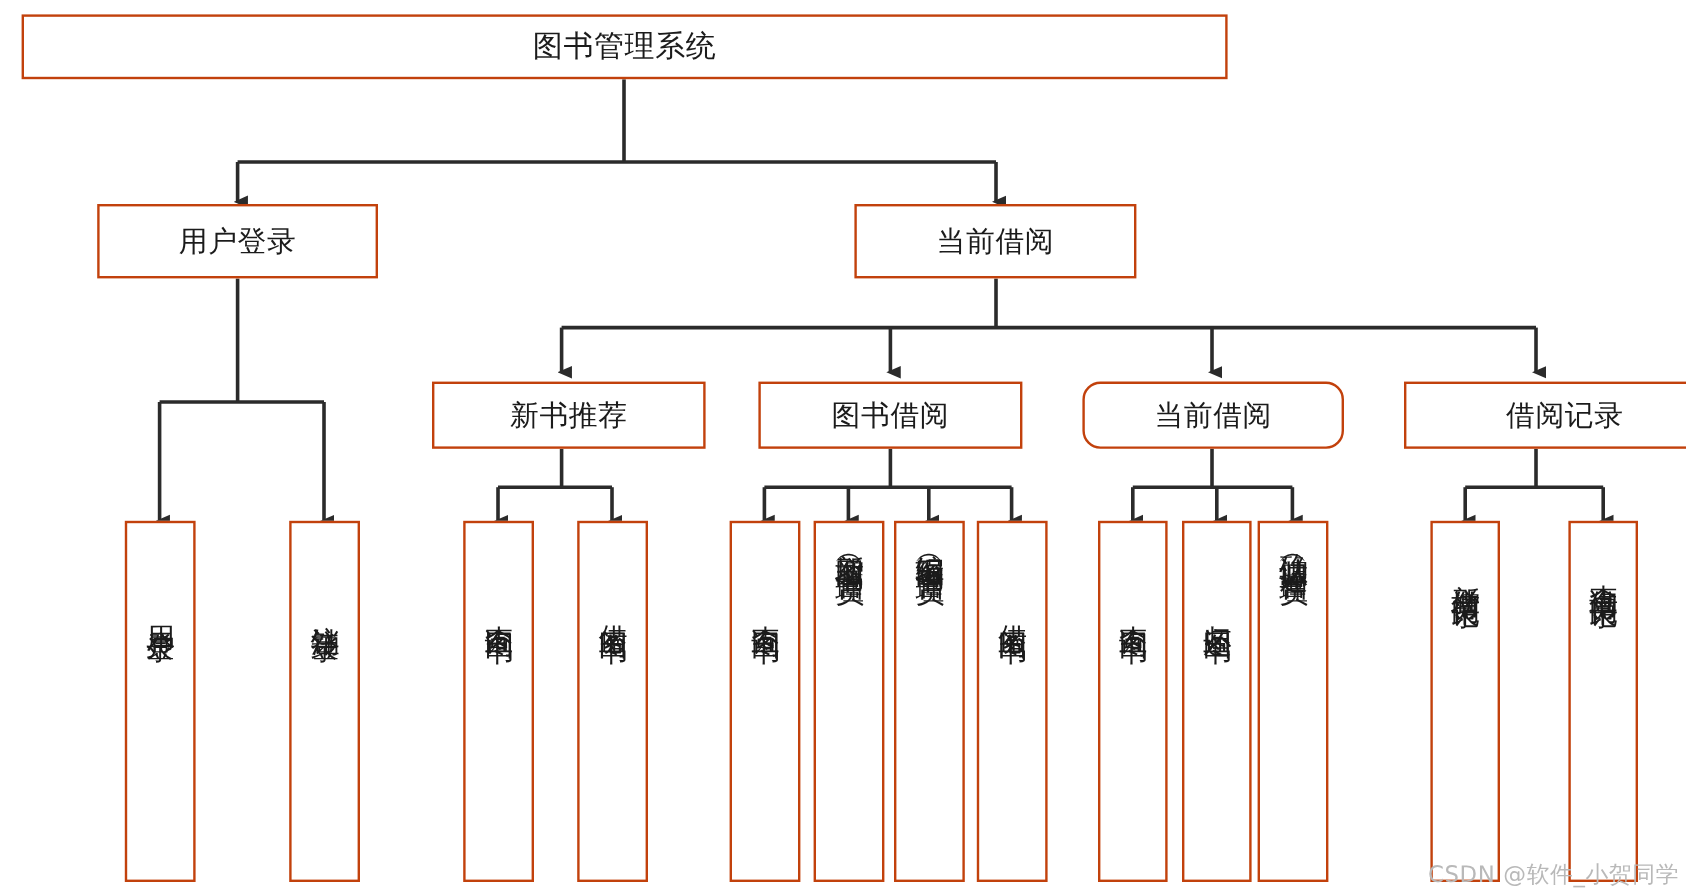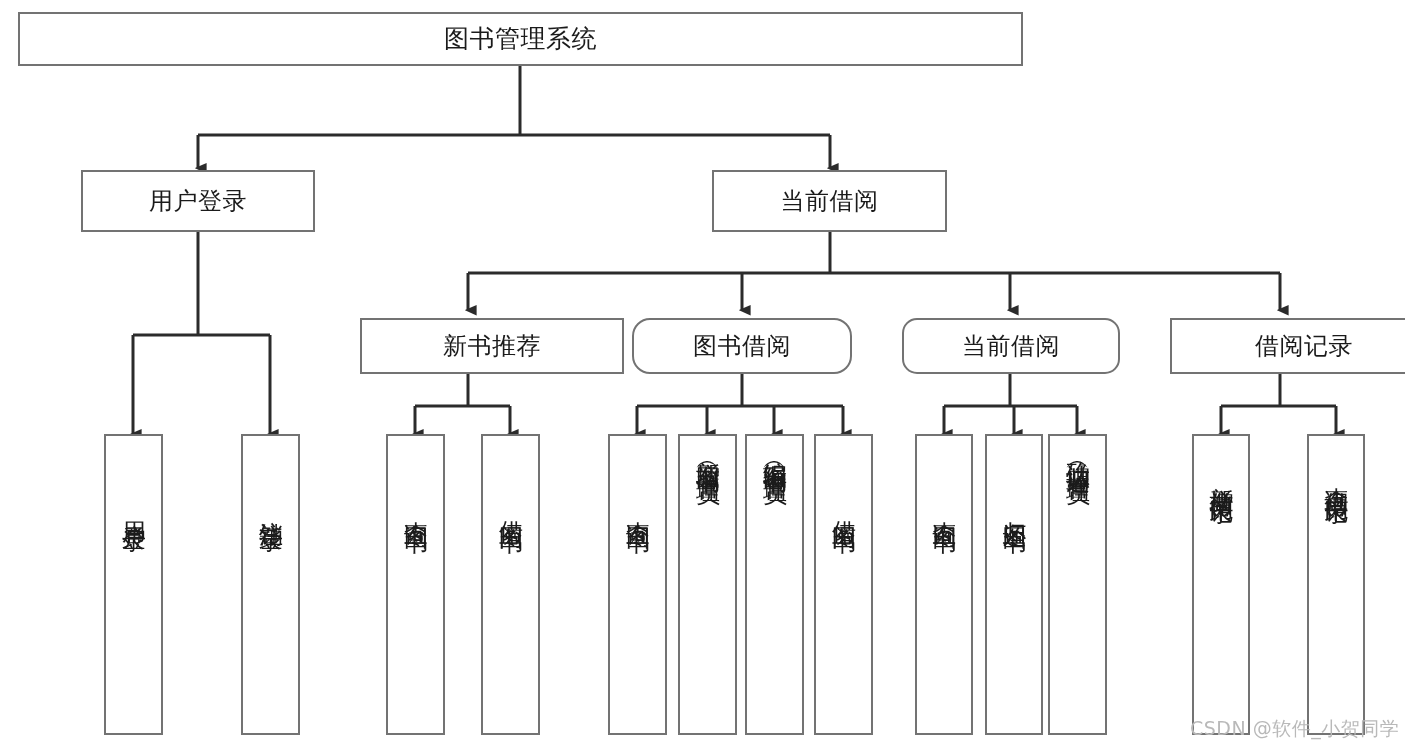--- a/index.html
+++ b/index.html
@@ -20,21 +20,21 @@
     position: absolute;
     left: 0;
     top: 0;
     width: 1405px;
     height: 747px;
     pointer-events: none;
   }
   .node {
     position: absolute;
     box-sizing: border-box;
-    border: 2px solid #737373;
+    border: 2px solid #c2410c;
     background: #ffffff;
     display: flex;
     align-items: center;
     justify-content: center;
     color: #1b1b1b;
   }
   .node .label {
     display: block;
     text-align: center;
     letter-spacing: 0.5px;
@@ -131,24 +131,24 @@
     <span class="label">图书管理系统</span>
   </div>
 
   <div class="node h" style="left:81px; top:170px; width:234px; height:62px;">
     <span class="label">用户登录</span>
   </div>
   <div class="node h" style="left:712px; top:170px; width:235px; height:62px;">
     <span class="label">当前借阅</span>
   </div>
 
-  <div class="node h" style="left:360px; top:318px; width:264px; height:56px;">
+  <div class="node h" style="left:360px; top:318px; width:228px; height:56px;">
     <span class="label">新书推荐</span>
   </div>
-  <div class="node h" style="left:632px; top:318px; width:220px; height:56px;border-radius:18px;">
+  <div class="node h" style="left:632px; top:318px; width:220px; height:56px;">
     <span class="label">图书借阅</span>
   </div>
   <div class="node h" style="left:902px; top:318px; width:218px; height:56px;border-radius:15px;">
     <span class="label">当前借阅</span>
   </div>
   <div class="node h" style="left:1170px; top:318px; width:268px; height:56px;">
     <span class="label">借阅记录</span>
   </div>
 
   <div class="node v" style="left:104px; top:434px; width:59px; height:301px; padding-top:66px;">

